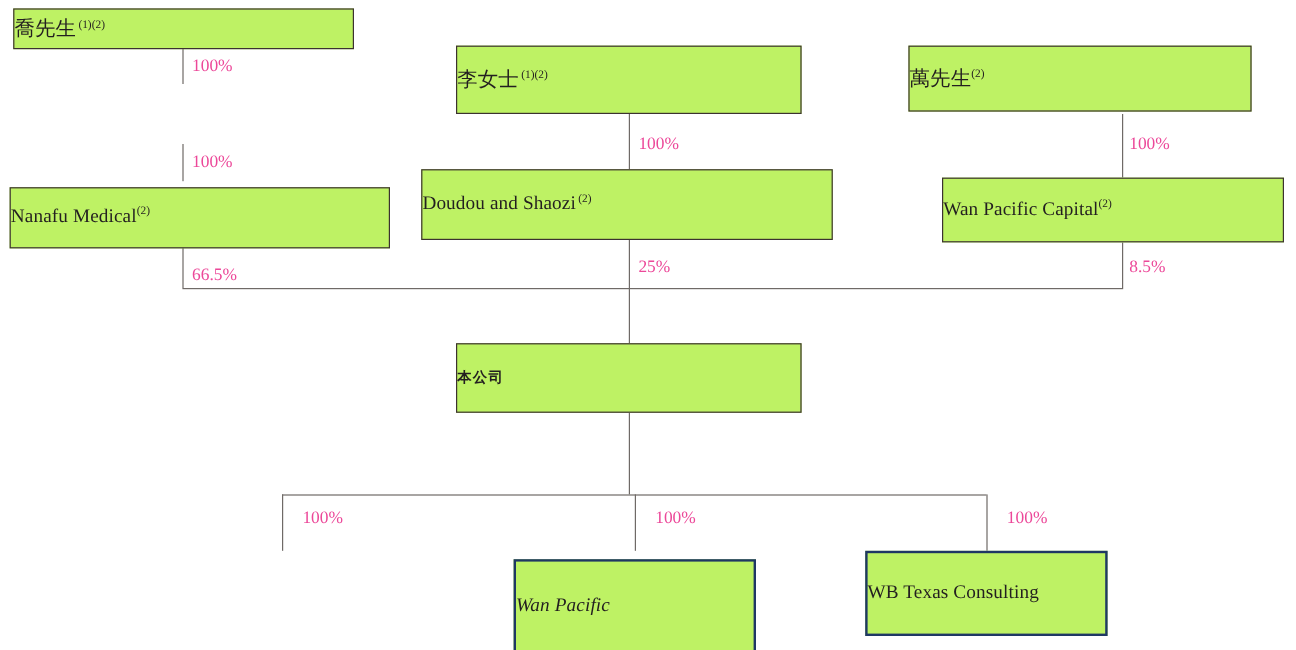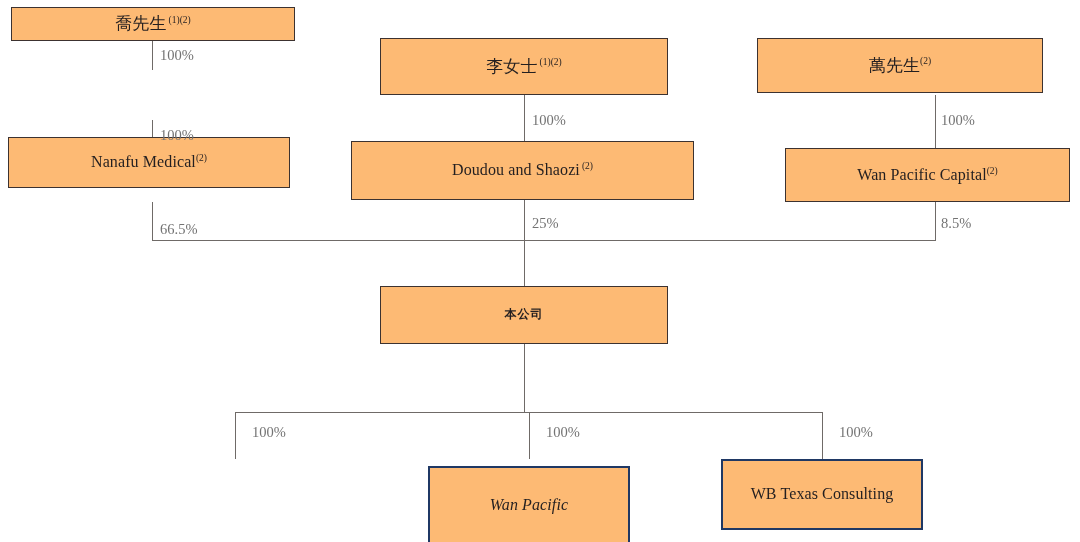--- a/index.html
+++ b/index.html
@@ -19,22 +19,21 @@
     background: #ffffff;
     overflow: hidden;
   }
 
   
   .node {
     position: absolute;
     box-sizing: border-box;
     display: flex;
     align-items: center;
-    justify-content: center;
-    background: #fdba74;
+    background: #bef264;
     text-align: center;
     line-height: 1.15;
     z-index: 3;
   }
   .node.dark {
     border: 1.6px solid #3c3230;
   }
   .node.navy {
     border: 2.6px solid #1f3864;
   }
@@ -71,21 +70,21 @@
     position: absolute;
     height: 0;
     border-top: 1.1px solid #6f6a67;
     z-index: 1;
   }
 
   
   .pct {
     position: absolute;
     font-size: 14.5px;
-    color: #737373;
+    color: #ec4899;
     white-space: nowrap;
     z-index: 4;
     background: transparent;
   }
 </style>
 </head>
 <body>
 
 <div id="chart-root">
 
@@ -135,21 +134,21 @@
 
   <div class="node dark" style="left:380px; top:38px; width:288px; height:57px;">
     <span class="node-label cjk"><span>李女士</span><span class="sup spaced">(1)(2)</span></span>
   </div>
 
   <div class="node dark" style="left:757px; top:38px; width:286px; height:55px;">
     <span class="node-label cjk"><span>萬先生</span><span class="sup">(2)</span></span>
   </div>
 
 
-  <div class="node dark" style="left:8px; top:137px; width:282px; height:51px;">
+  <div class="node dark" style="left:8px; top:156px; width:317px; height:51px;">
     <span class="node-label"><span>Nanafu Medical</span><span class="sup">(2)</span></span>
   </div>
 
   <div class="node dark" style="left:351px; top:141px; width:343px; height:59px;">
     <span class="node-label"><span>Doudou and Shaozi</span><span class="sup spaced">(2)</span></span>
   </div>
 
   <div class="node dark" style="left:785px; top:148px; width:285px; height:54px;">
     <span class="node-label"><span>Wan Pacific Capital</span><span class="sup">(2)</span></span>
   </div>

